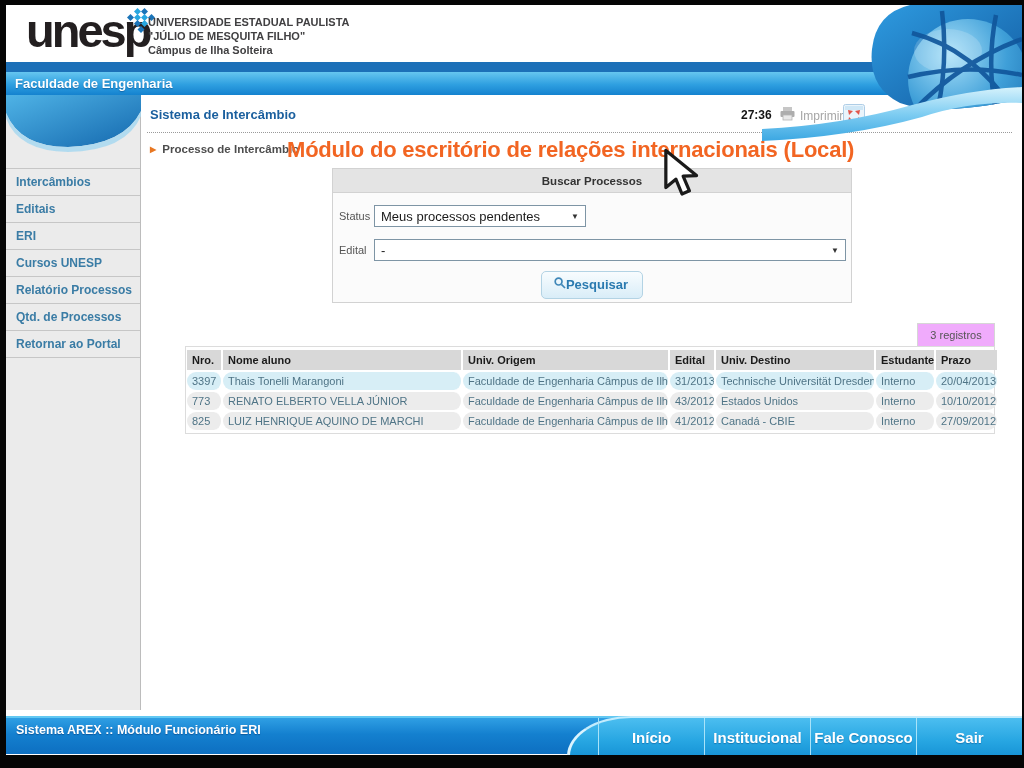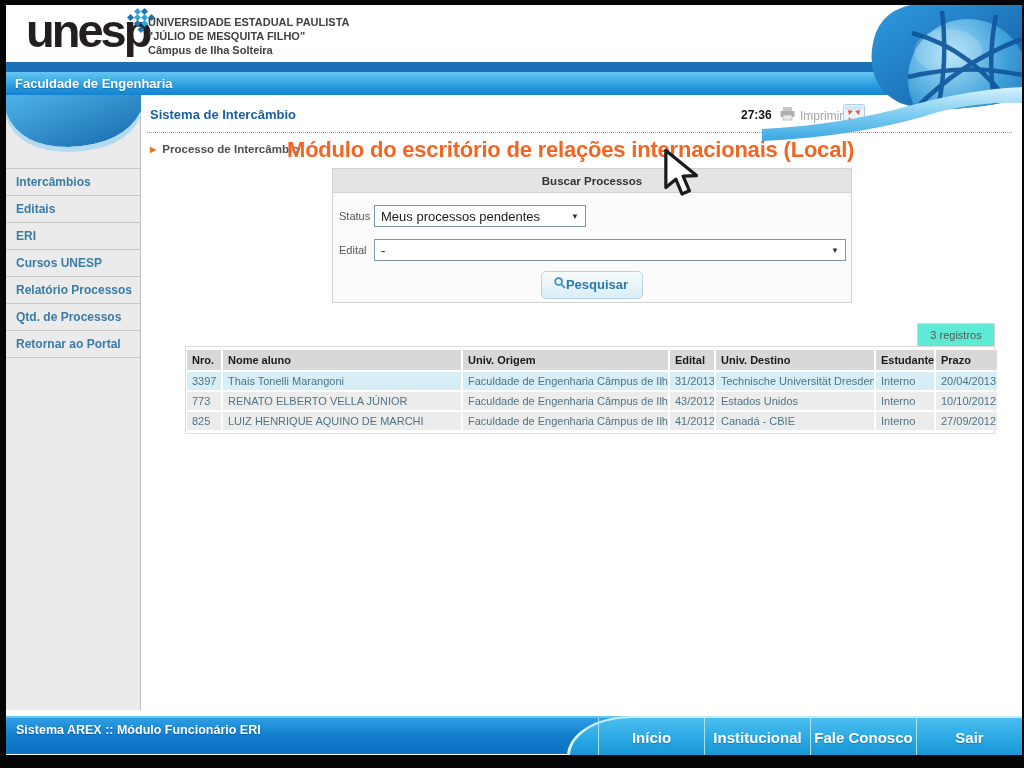--- a/index.html
+++ b/index.html
@@ -41,25 +41,25 @@
   .lbl-status{top:41px;}
   .lbl-edital{top:75px;}
   .sel{position:absolute;left:41px;height:22px;background:#fff;border:1px solid #7e95a5;font-size:13px;color:#1a1a1a;display:flex;align-items:center;padding:0 6px;cursor:pointer;}
   .sel .caret{margin-left:auto;font-size:8px;color:#333;}
   .sel-status{top:36px;width:212px;}
   .sel-edital{top:70px;width:472px;}
   .btn-row{position:absolute;left:0;right:0;top:102px;text-align:center;}
   .search-button{display:inline-flex;align-items:center;padding:5px 14px 6px 12px;background:linear-gradient(180deg,#f8fcfe,#d9edf8);border:1px solid #b3d3e4;border-radius:5px;color:#2a7ab0;font-weight:bold;font-size:13px;cursor:pointer;}
 
   
-  .records-badge{position:absolute;left:776px;top:228px;width:78px;height:23px;background:#5eead4;border:1px solid #d6d6d6;border-bottom:none;font-size:11px;color:#555;text-align:center;line-height:22px;}
+  .records-badge{position:absolute;left:776px;top:228px;width:78px;height:23px;background:#f0abfc;border:1px solid #d6d6d6;border-bottom:none;font-size:11px;color:#555;text-align:center;line-height:22px;}
   .table-wrap{position:absolute;left:44px;top:251px;width:810px;border:1px solid #dcdcdc;background:#fff;padding:1px;}
   table.proc{width:100%;border-collapse:separate;border-spacing:0 2px;table-layout:fixed;}
   table.proc th{background:#d8d8d8;color:#1a1a1a;font-size:11px;font-weight:bold;text-align:left;padding:4px 5px;border-right:2px solid #fff;overflow:hidden;white-space:nowrap;}
-  table.proc td{background:#ececec;color:#4f7486;font-size:11px;padding:3px 5px;border-right:2px solid #fff;overflow:hidden;white-space:nowrap;}
+  table.proc td{background:#ececec;color:#4f7486;font-size:11px;padding:3px 5px;border-right:2px solid #fff;overflow:hidden;white-space:nowrap;border-radius:9px;}
   table.proc th:last-child,table.proc td:last-child{border-right:none;}
   table.proc tr.hl td{background:#d7eef6;}
   table.proc tbody tr{cursor:pointer;}
 
   
   .mouse-cursor{position:absolute;left:520px;top:53px;z-index:20;}
 
   
   .footer{position:absolute;left:0;right:0;bottom:1px;height:38px;background:linear-gradient(180deg,#2f9fe4 0%,#1480cf 45%,#0d6fc1 100%);border-top:2px solid #62c8f2;}
   .footer-label{position:absolute;left:10px;top:0;bottom:12px;display:flex;align-items:center;color:#fff;font-weight:bold;font-size:12.5px;text-shadow:0 1px 1px rgba(0,50,110,.5);}

